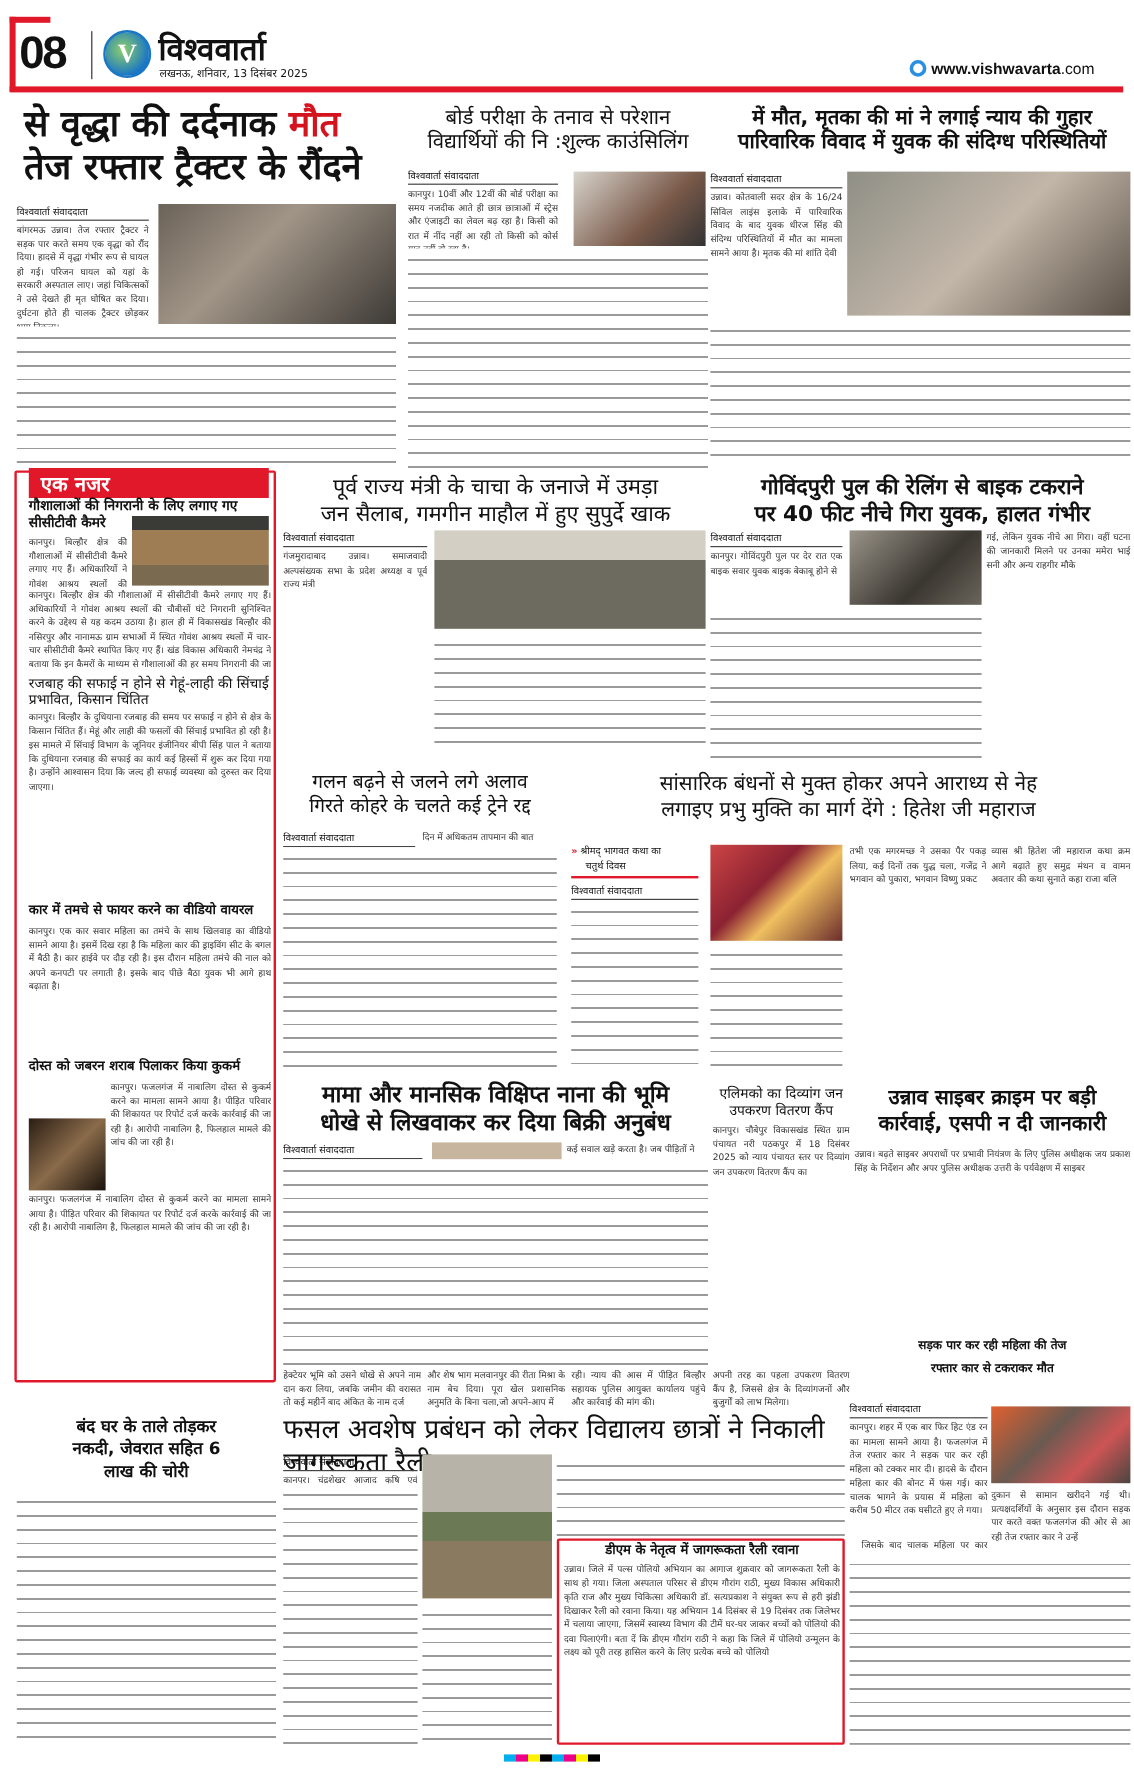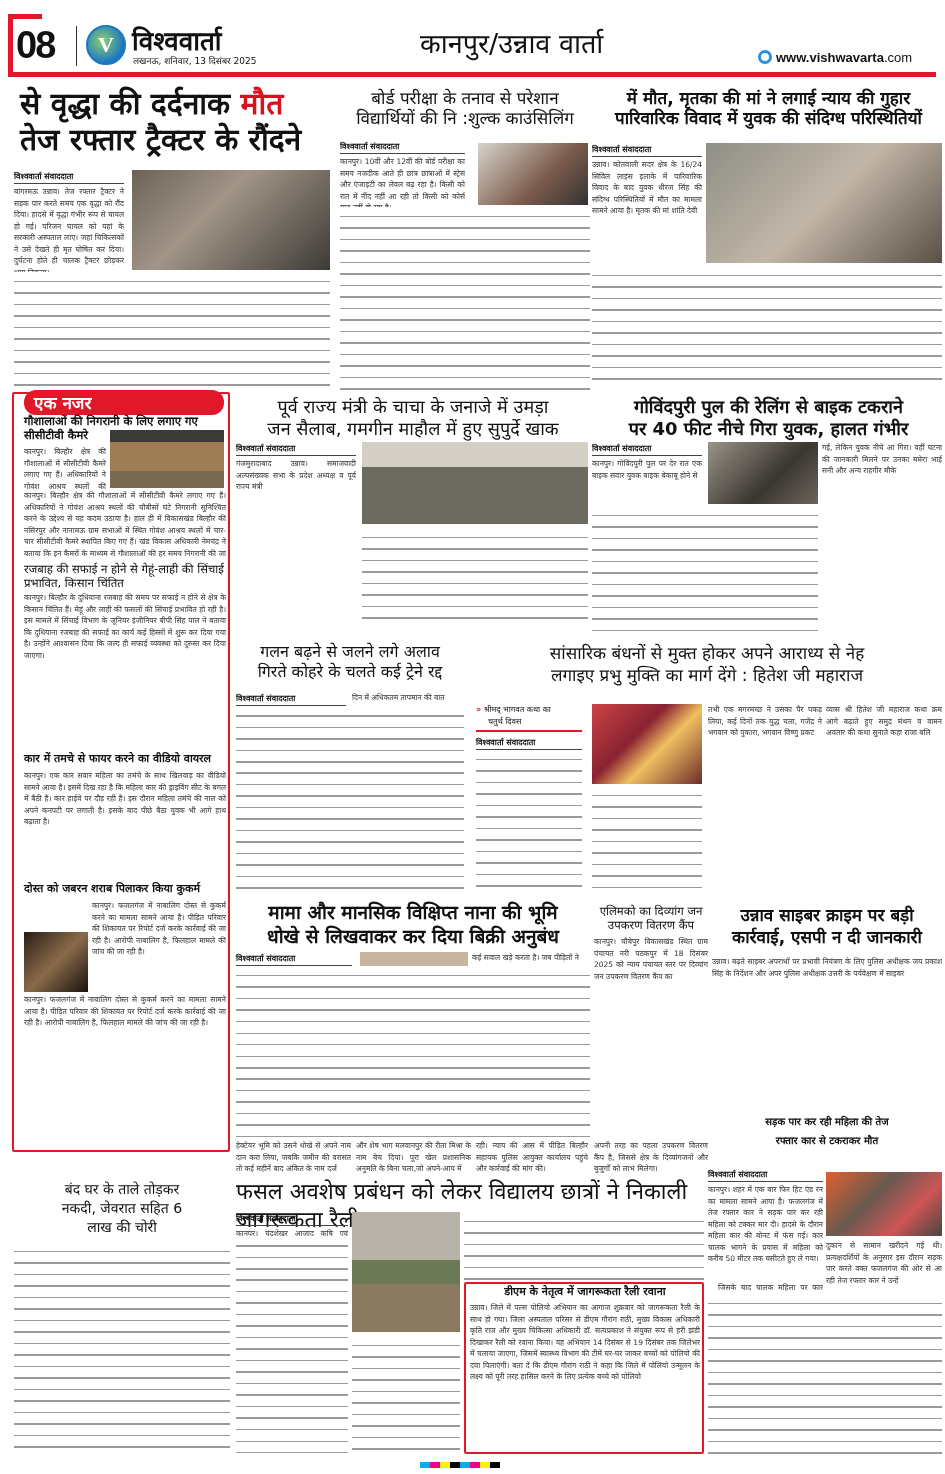--- a/index.html
+++ b/index.html
@@ -14,44 +14,43 @@
   .logo { left: 86px; top: 25px; width: 40px; height: 40px; border-radius: 50%; background: radial-gradient(circle at 40% 40%, #8fd06a, #1b77c4 70%); border: 2px solid #1b77c4; display:flex; align-items:center; justify-content:center; color:#fff; font-weight:bold; font-size: 22px; font-family: "Liberation Serif", serif; }
   .brand { left: 132px; top: 22px; font-size: 26px; font-weight: bold; }
   .dateline { left: 133px; top: 54px; font-size: 9px; }
   .section-title { left: 420px; top: 24px; font-size: 27px; }
   .site { left: 758px; top: 50px; font-family: "Liberation Sans", sans-serif; font-size: 13px; font-weight: bold; }
   .ie-icon { display:inline-block; width: 14px; height: 14px; border-radius: 50%; border: 3px solid #2a8fe0; margin-right: 4px; vertical-align: -2px; }
   .site .dom { font-weight: normal; }
 
   .hl { font-weight: bold; line-height: 1.15; color: #111; }
   .red { color: #d4131e; }
-  .byline { font-size: 8px; font-weight: bold; border-bottom: 1px solid #444; padding-bottom: 2px; margin-bottom: 2px; }
+  .byline { font-size: 8px; font-weight: normal; border-bottom: 1px solid #444; padding-bottom: 2px; margin-bottom: 2px; }
   .body-text { font-size: 7.5px; line-height: 11.5px; color: #333; text-align: justify; overflow: hidden; }
   .photo { background: linear-gradient(135deg, #6b6258, #a19587 40%, #3d3a36); }
   .text-block { background: repeating-linear-gradient(#fff 0 9px, #9a9a9a 9px 10.5px, #fff 10.5px 11.5px); }
   .box { border: 2px solid #e0182a; border-radius: 2px; }
-  .ek-nazar { background: #e0182a; color: #fff; font-weight: bold; font-size: 17px; padding: 1px 10px; border-radius: 12px; }
+  .ek-nazar { background: #e0182a; color: #fff; font-weight: bold; font-size: 17px; padding: 1px 10px; }
   .bullet { color: #e0182a; font-weight: bold; }
   .cmyk { display:flex; gap:0; }
   .cmyk span { width: 10px; height: 6px; display:block; }
 </style>
 </head>
 <body>
 
 <div class="abs header">
   <div class="abs redbar-top"></div>
   <div class="abs redbar-left"></div>
   <div class="abs page-num">08</div>
   <div class="abs vdivider"></div>
   <div class="abs logo">
       <span>V</span>
     </div>
   <div class="abs brand">विश्ववार्ता</div>
   <div class="abs dateline">लखनऊ,   शनिवार, 13 दिसंबर 2025</div>
-  <div class="abs section-title">कानपुर/उन्नाव वार्ता</div>
   <div class="abs site"><span class="ie-icon"></span><span>www.vishwavarta</span><span class="dom">.com</span></div>
   <div class="abs redbar-bottom"></div>
 </div>
 
 <div class="abs" style="left:20px;top:86px;width:318px;">
   <div class="hl" style="font-size:30px;line-height:36px;">
     <div><span>से वृद्धा की दर्दनाक </span><span class="red">मौत</span></div>
     <div>तेज रफ्तार ट्रैक्टर के रौंदने</div>
   </div>
 </div>
@@ -207,21 +206,21 @@
 <div class="abs" style="left:708px;top:1168px;width:115px;">
   <div class="byline">विश्ववार्ता संवाददाता</div>
   <div class="body-text" style="height:98px;">कानपुर। शहर में एक बार फिर हिट एंड रन का मामला सामने आया है। फजलगंज में तेज रफ्तार कार ने सड़क पार कर रही महिला को टक्कर मार दी। हादसे के दौरान महिला कार की बोनट में फंस गई। कार चालक भागने के प्रयास में महिला को करीब 50 मीटर तक घसीटते हुए ले गया।</div>
   <div class="body-text" style="height:24px;text-indent:10px;">जिसके बाद चालक महिला पर कार चढ़ाकर गोविंद नगर की ओर भाग</div>
 </div>
 <div class="abs photo" style="left:826px;top:1172px;width:116px;height:64px;background:linear-gradient(135deg,#e06030,#6a5a50 40%,#c55 70%,#4a4540);"></div>
 <div class="abs body-text" style="left:826px;top:1240px;width:116px;height:50px;">दुकान से सामान खरीदने गई थी। प्रत्यक्षदर्शियों के अनुसार इस दौरान सड़क पार करते वक्त फजलगंज की ओर से आ रही तेज रफ्तार कार ने उन्हें</div>
 <div class="abs text-block" style="left:708px;top:1294px;width:234px;height:160px;"></div>
 
 <div class="abs" style="left:14px;top:1180px;width:216px;text-align:center;">
-  <div style="font-size:14px;line-height:19px;">
+  <div style="font-size:14px;line-height:19px;font-weight:bold;">
     <div>बंद घर के ताले तोड़कर</div>
     <div>नकदी, जेवरात सहित 6</div>
     <div>लाख की चोरी</div>
   </div>
 </div>
 <div class="abs text-block" style="left:14px;top:1242px;width:216px;height:212px;"></div>
 
 <div class="abs" style="left:236px;top:1178px;width:470px;">
   <div style="font-size:22px;line-height:28px;">फसल अवशेष प्रबंधन को लेकर विद्यालय छात्रों ने निकाली जागरूकता रैली</div>
 </div>

